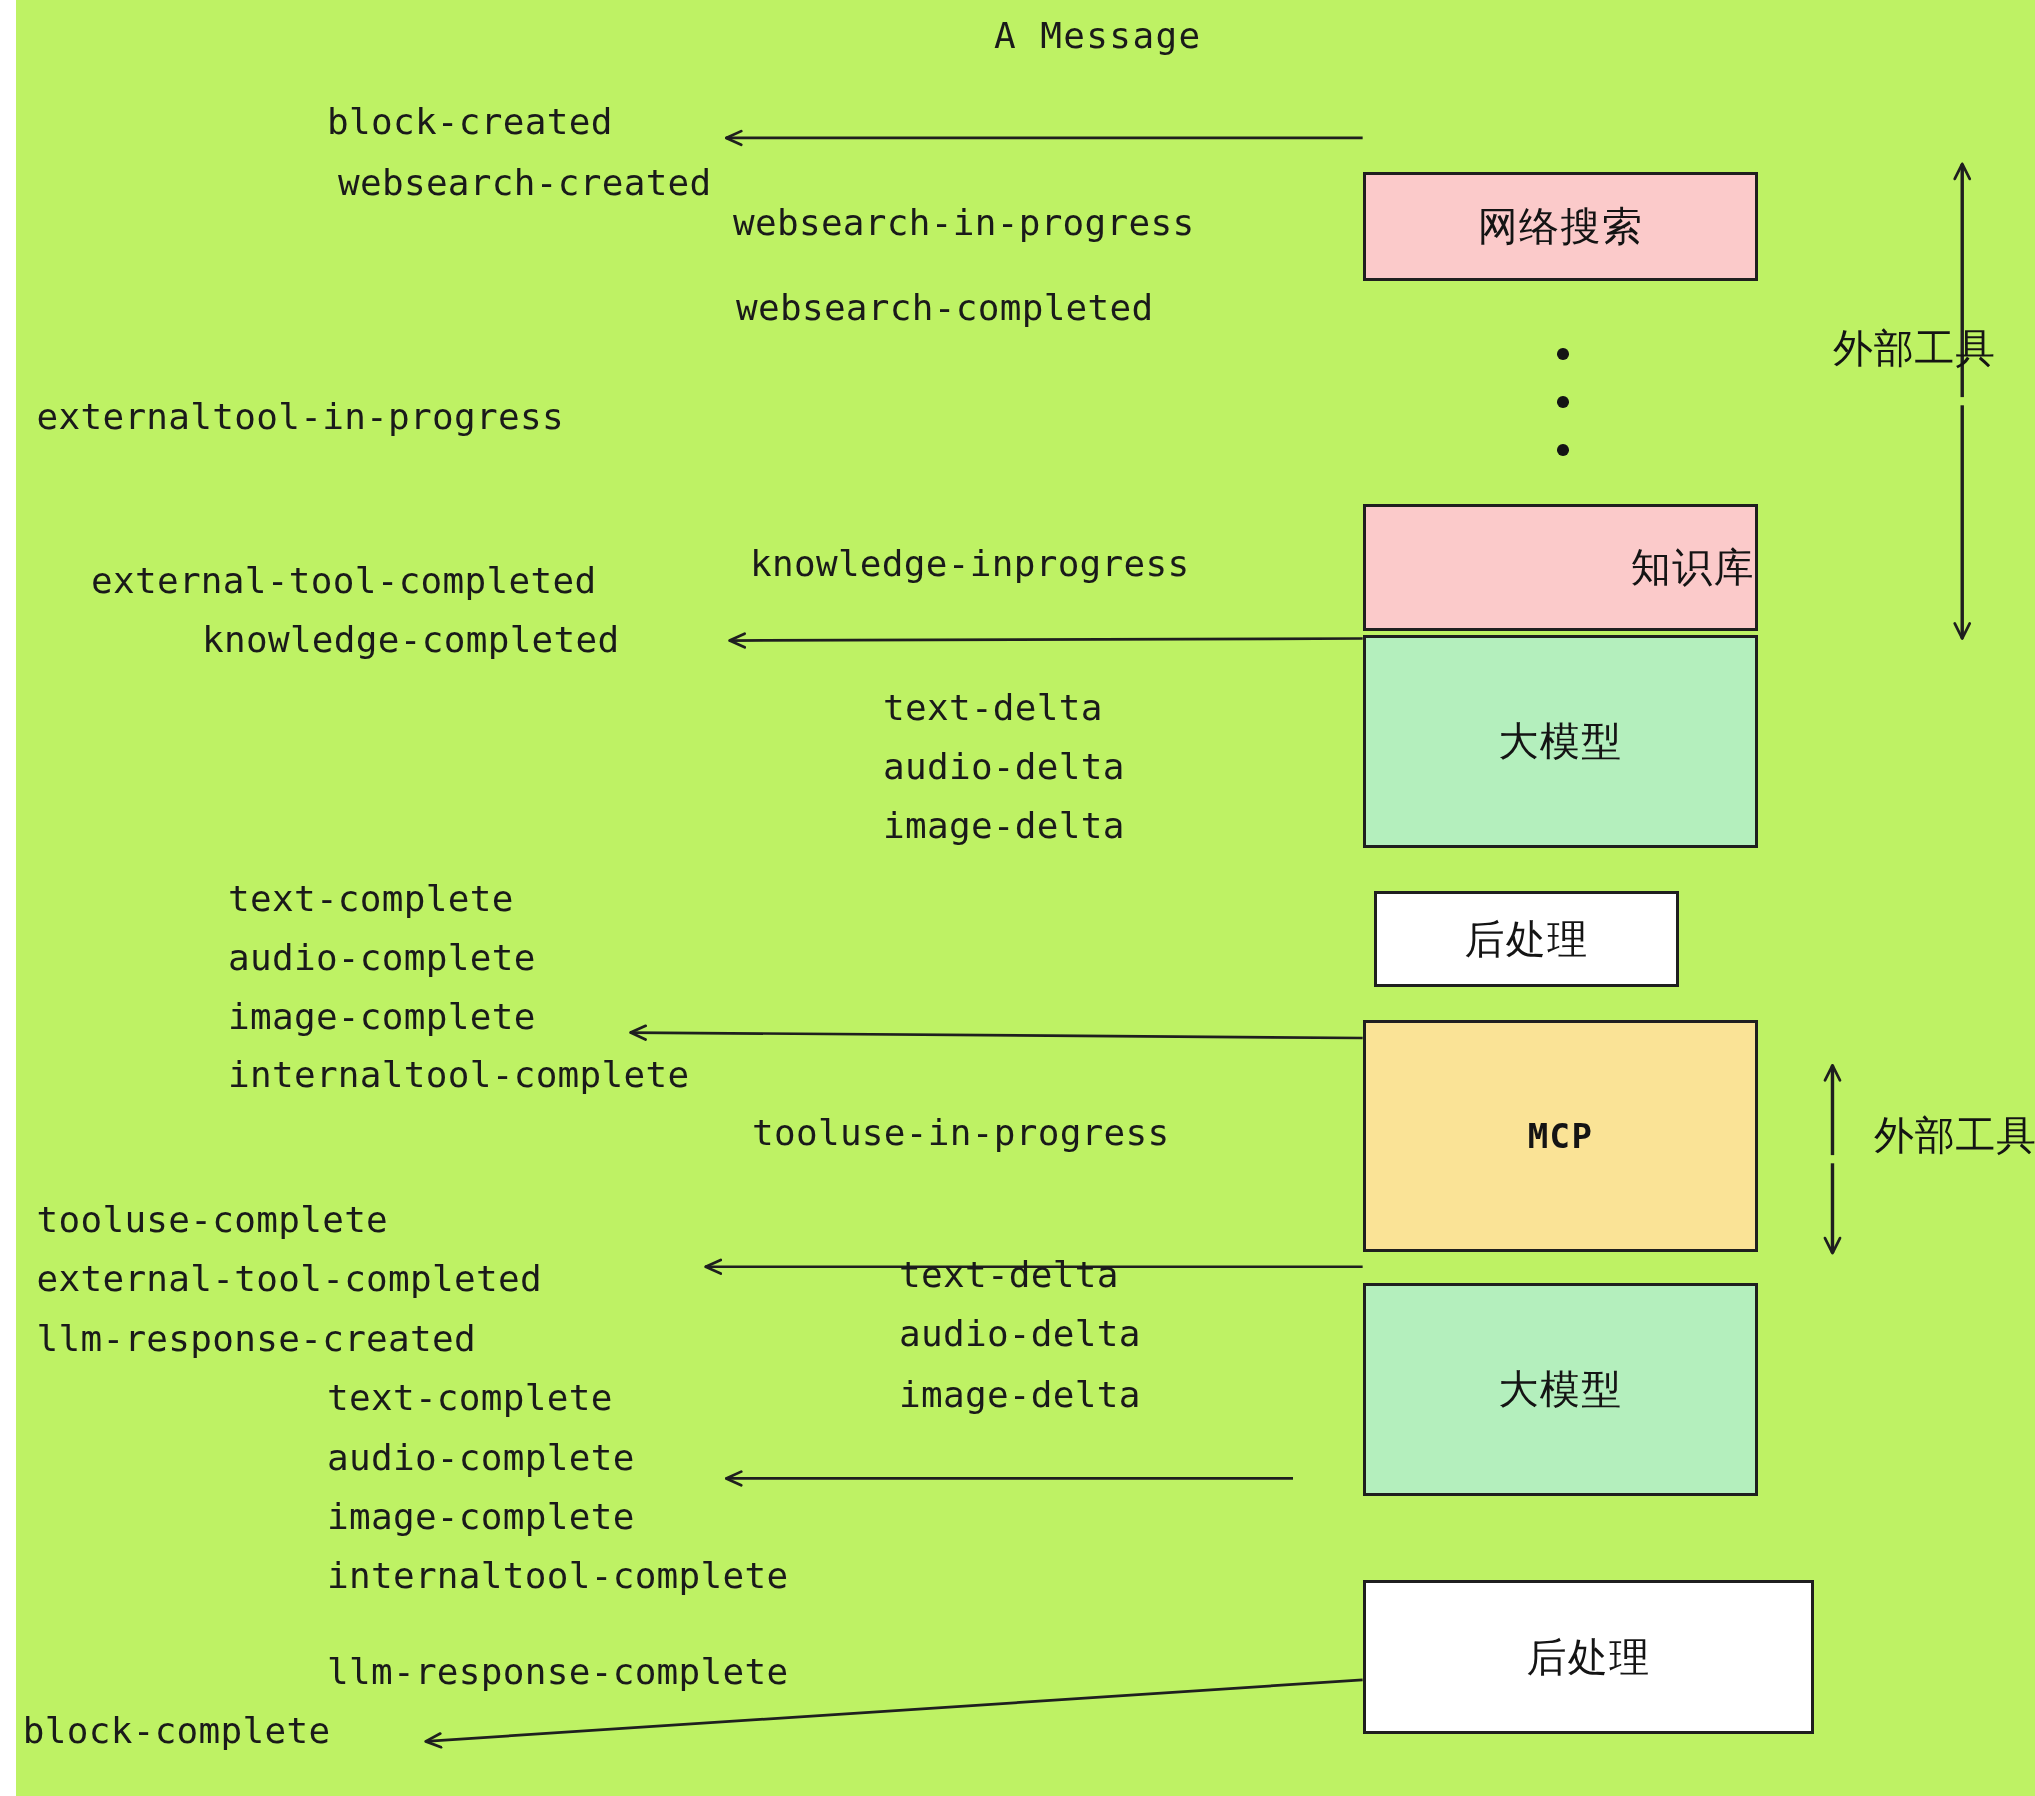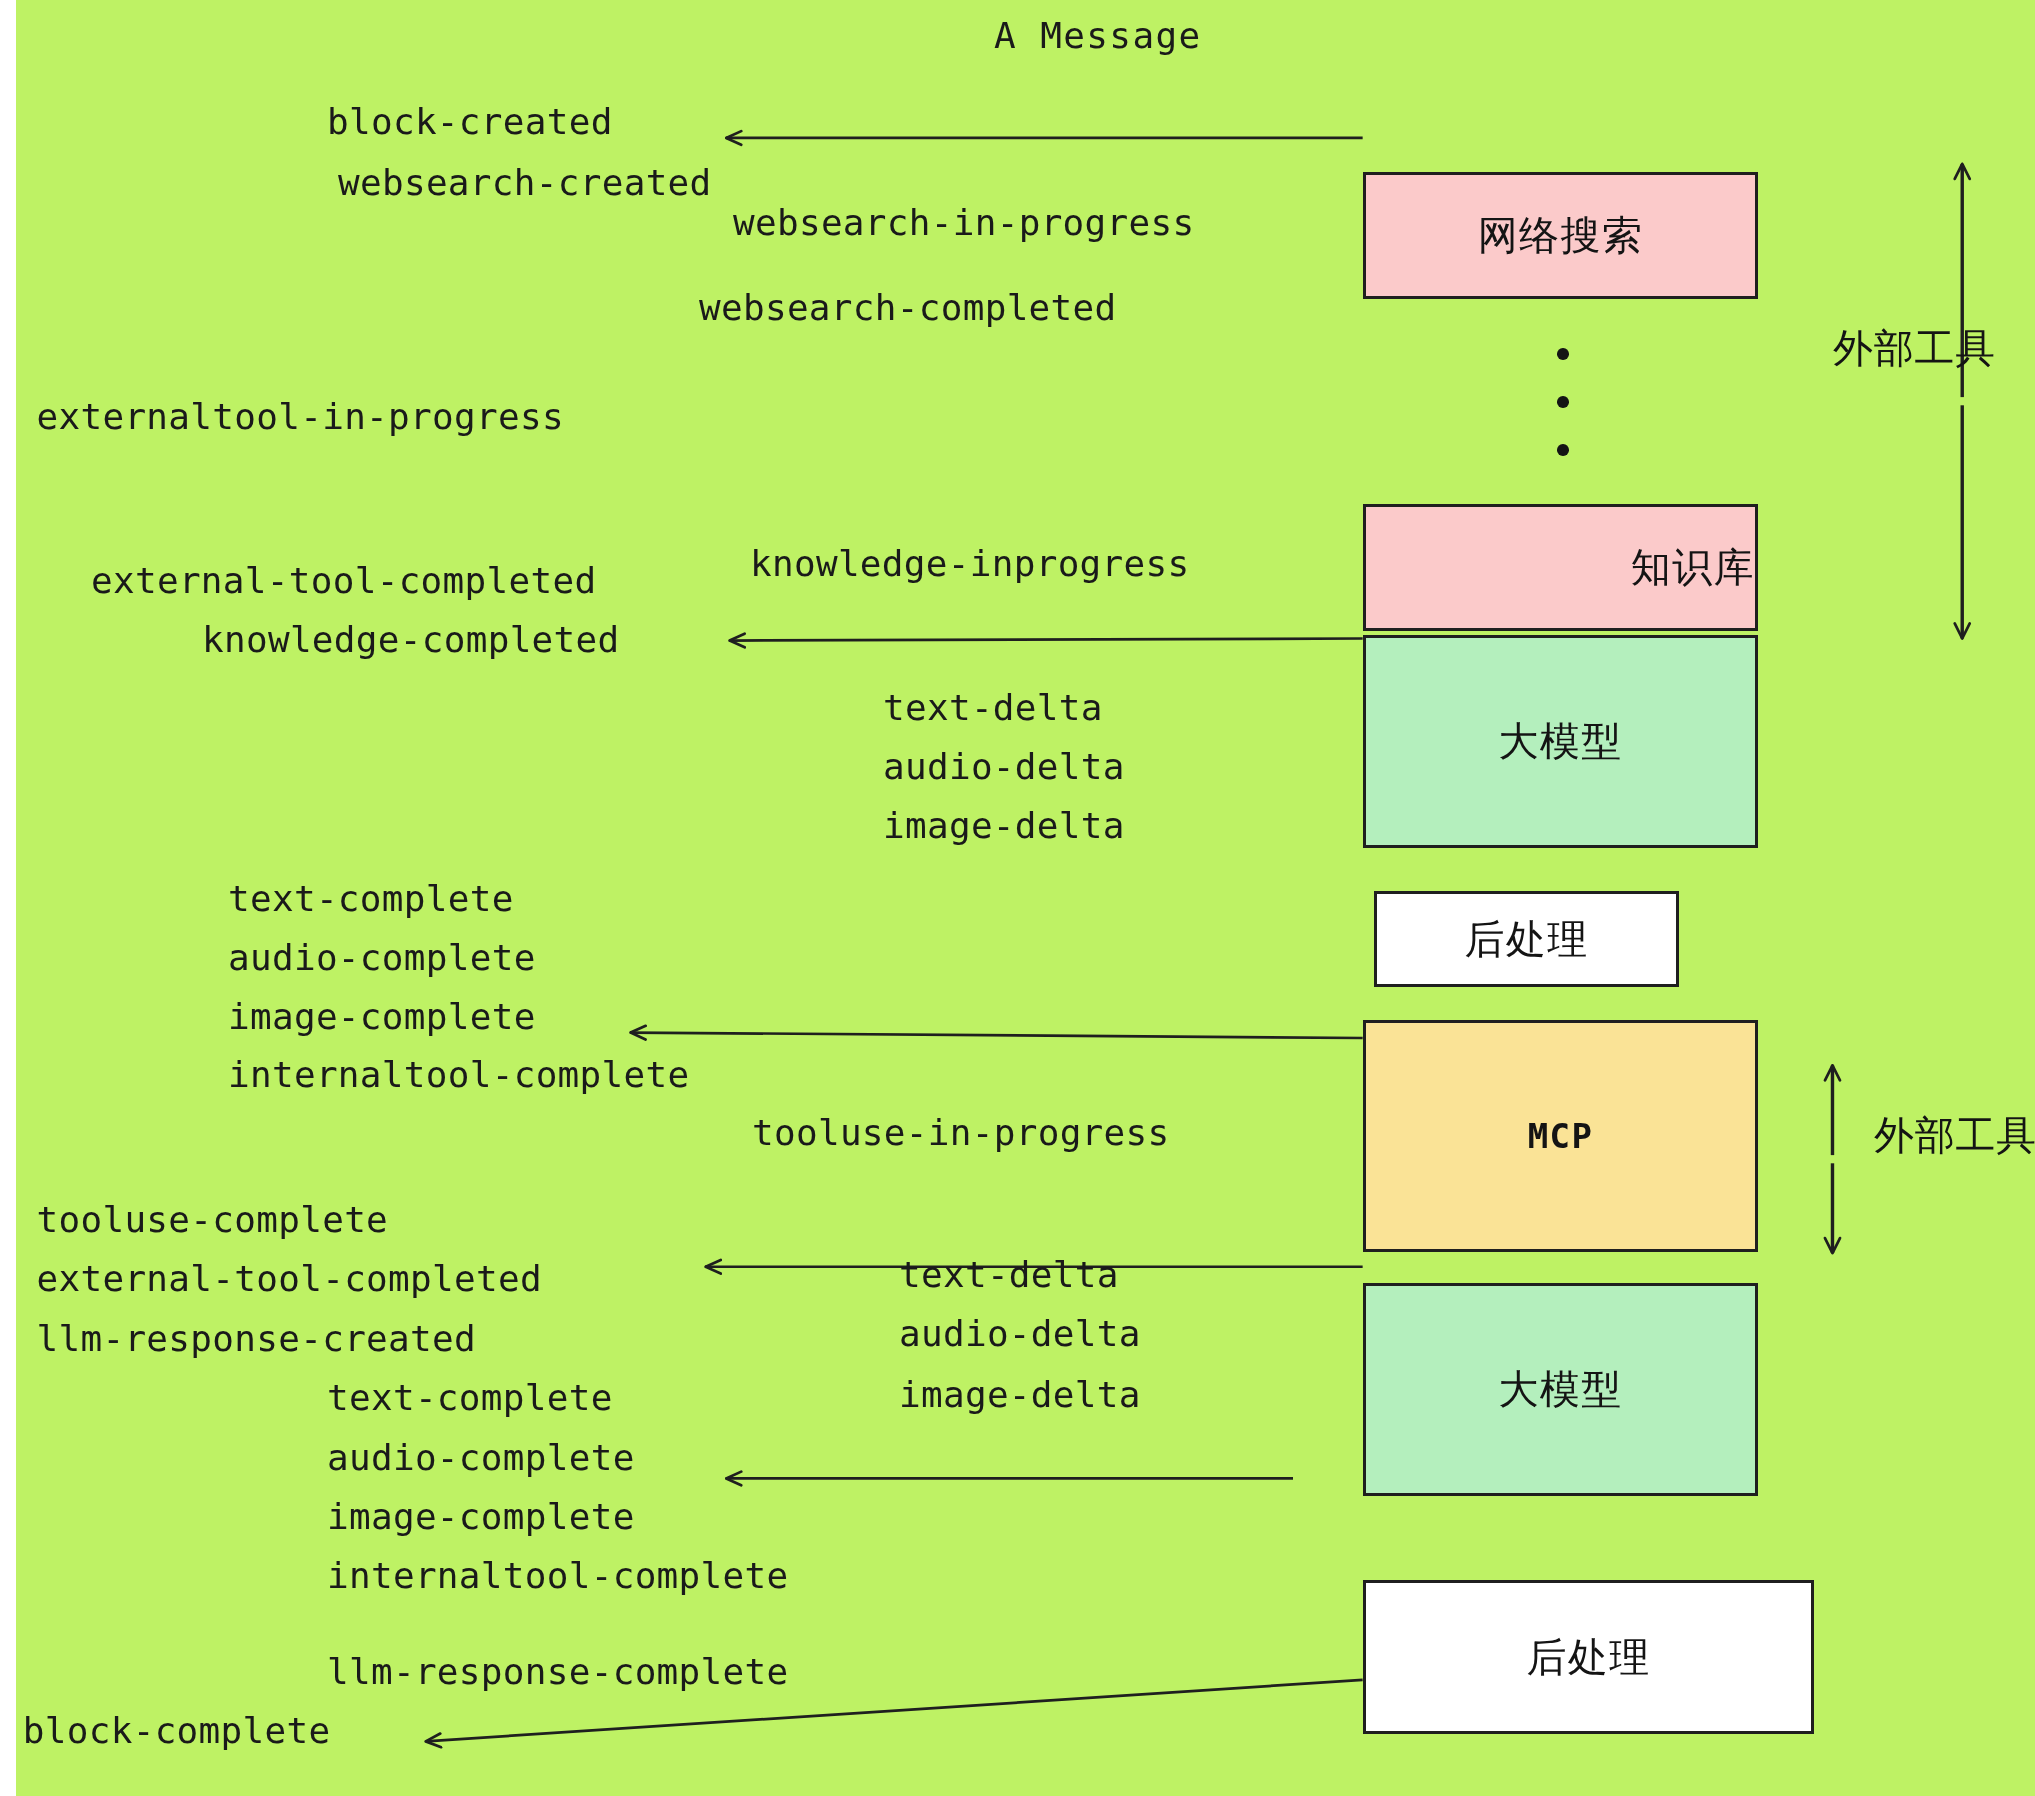--- a/index.html
+++ b/index.html
@@ -110,21 +110,21 @@
         <line x1="1870" y1="2165" x2="1040" y2="2165" stroke="#1f1f1f" stroke-width="4" marker-end="url(#ah)"></line>
         <line x1="1972" y1="2460" x2="600" y2="2550" stroke="#1f1f1f" stroke-width="4" marker-end="url(#ah)"></line>
         <line x1="2850" y1="581.5" x2="2850" y2="240" stroke="#1f1f1f" stroke-width="5" marker-end="url(#ahv)"></line>
         <line x1="2850" y1="593.5" x2="2850" y2="935" stroke="#1f1f1f" stroke-width="5" marker-end="url(#ahv)"></line>
         <line x1="2660" y1="1691.5" x2="2660" y2="1560" stroke="#1f1f1f" stroke-width="5" marker-end="url(#ahv)"></line>
         <line x1="2660" y1="1703.5" x2="2660" y2="1835" stroke="#1f1f1f" stroke-width="5" marker-end="url(#ahv)"></line>
       </g>
   </svg>
 
   <div id="node-layer">
-      <div class="node" style="left: 1347px; top: 172px; width: 395px; height: 127px; background: rgb(251, 202, 202); border-color: rgb(31, 31, 31);">
+      <div class="node" style="left: 1347px; top: 172px; width: 395px; height: 109px; background: rgb(251, 202, 202); border-color: rgb(31, 31, 31);">
         <span class="node-label">网络搜索</span>
       </div>
       <div class="node" style="left: 1347px; top: 504px; width: 395px; height: 127px; background: rgb(251, 202, 202); border-color: rgb(31, 31, 31); justify-content: flex-end;">
         <span class="node-label">知识库</span>
       </div>
       <div class="node" style="left: 1347px; top: 635px; width: 395px; height: 213px; background: rgb(180, 239, 189); border-color: rgb(31, 31, 31);">
         <span class="node-label">大模型</span>
       </div>
       <div class="node" style="left: 1358px; top: 891px; width: 305px; height: 96px; background: rgb(255, 255, 255); border-color: rgb(31, 31, 31);">
         <span class="node-label">后处理</span>
@@ -148,21 +148,21 @@
 
   <div id="side-label-layer">
       <div class="side-label" style="left: 1817px; top: 321px;">外部工具</div>
       <div class="side-label" style="left: 1858px; top: 1108px;">外部工具</div>
     </div>
 
   <div id="event-layer">
       <div class="ev" style="left: 311px; top: 104px;">block-created</div>
       <div class="ev" style="left: 322px; top: 165px;">websearch-created</div>
       <div class="ev" style="left: 717px; top: 205px;">websearch-in-progress</div>
-      <div class="ev" style="left: 683px; top: 290px; text-align: right;">websearch-completed</div>
+      <div class="ev" style="left: 720px; top: 290px; text-align: right;">websearch-completed</div>
       <div class="ev" style="left: 20.5px; top: 399px;">externaltool-in-progress</div>
       <div class="ev" style="left: 734px; top: 546px;">knowledge-inprogress</div>
       <div class="ev" style="left: 75px; top: 563px;">external-tool-completed</div>
       <div class="ev" style="left: 186px; top: 622px;">knowledge-completed</div>
       <div class="ev" style="left: 867px; top: 690px;">text-delta</div>
       <div class="ev" style="left: 867px; top: 749px;">audio-delta</div>
       <div class="ev" style="left: 867px; top: 808px;">image-delta</div>
       <div class="ev" style="left: 212px; top: 881px;">text-complete</div>
       <div class="ev" style="left: 212px; top: 940px;">audio-complete</div>
       <div class="ev" style="left: 212px; top: 999px;">image-complete</div>

